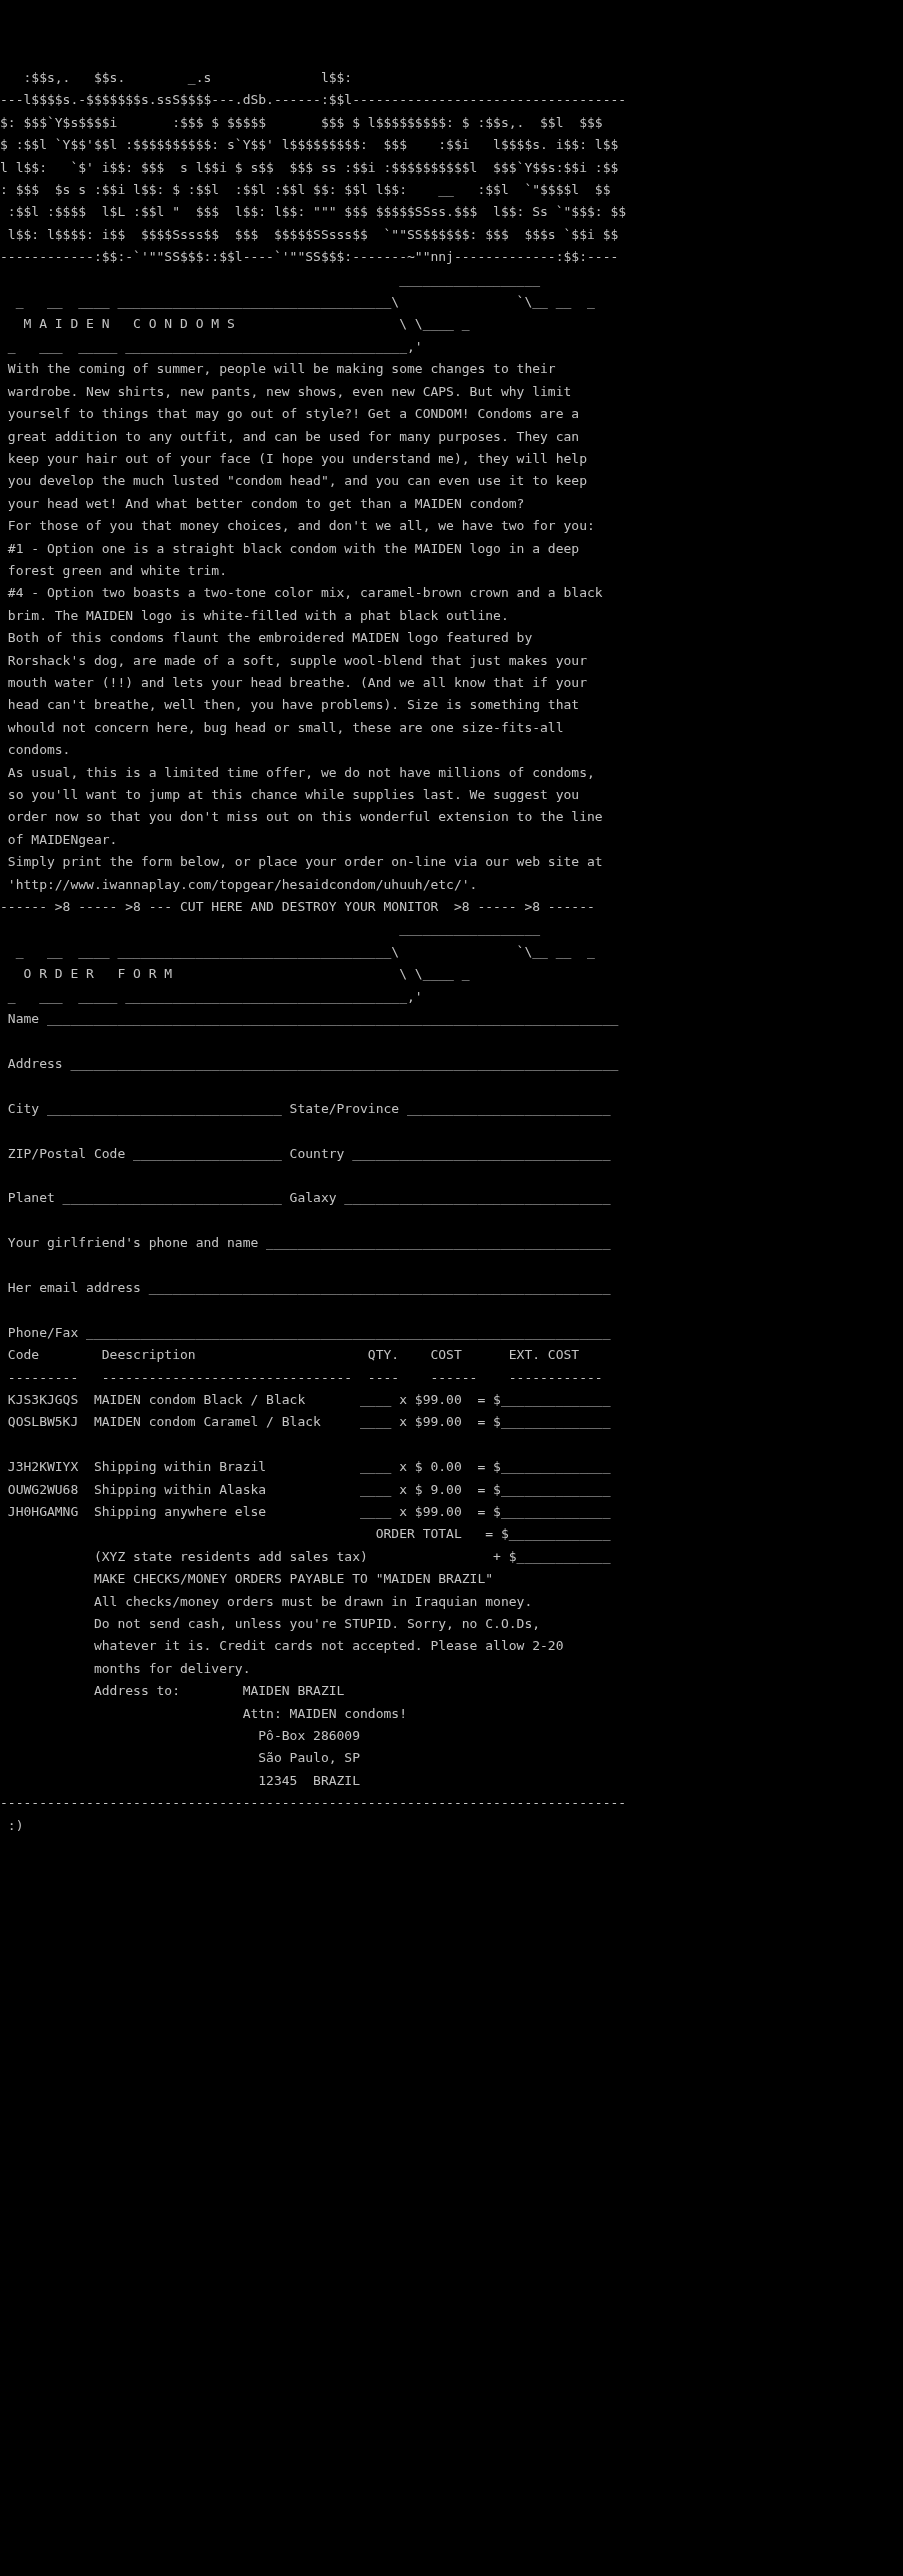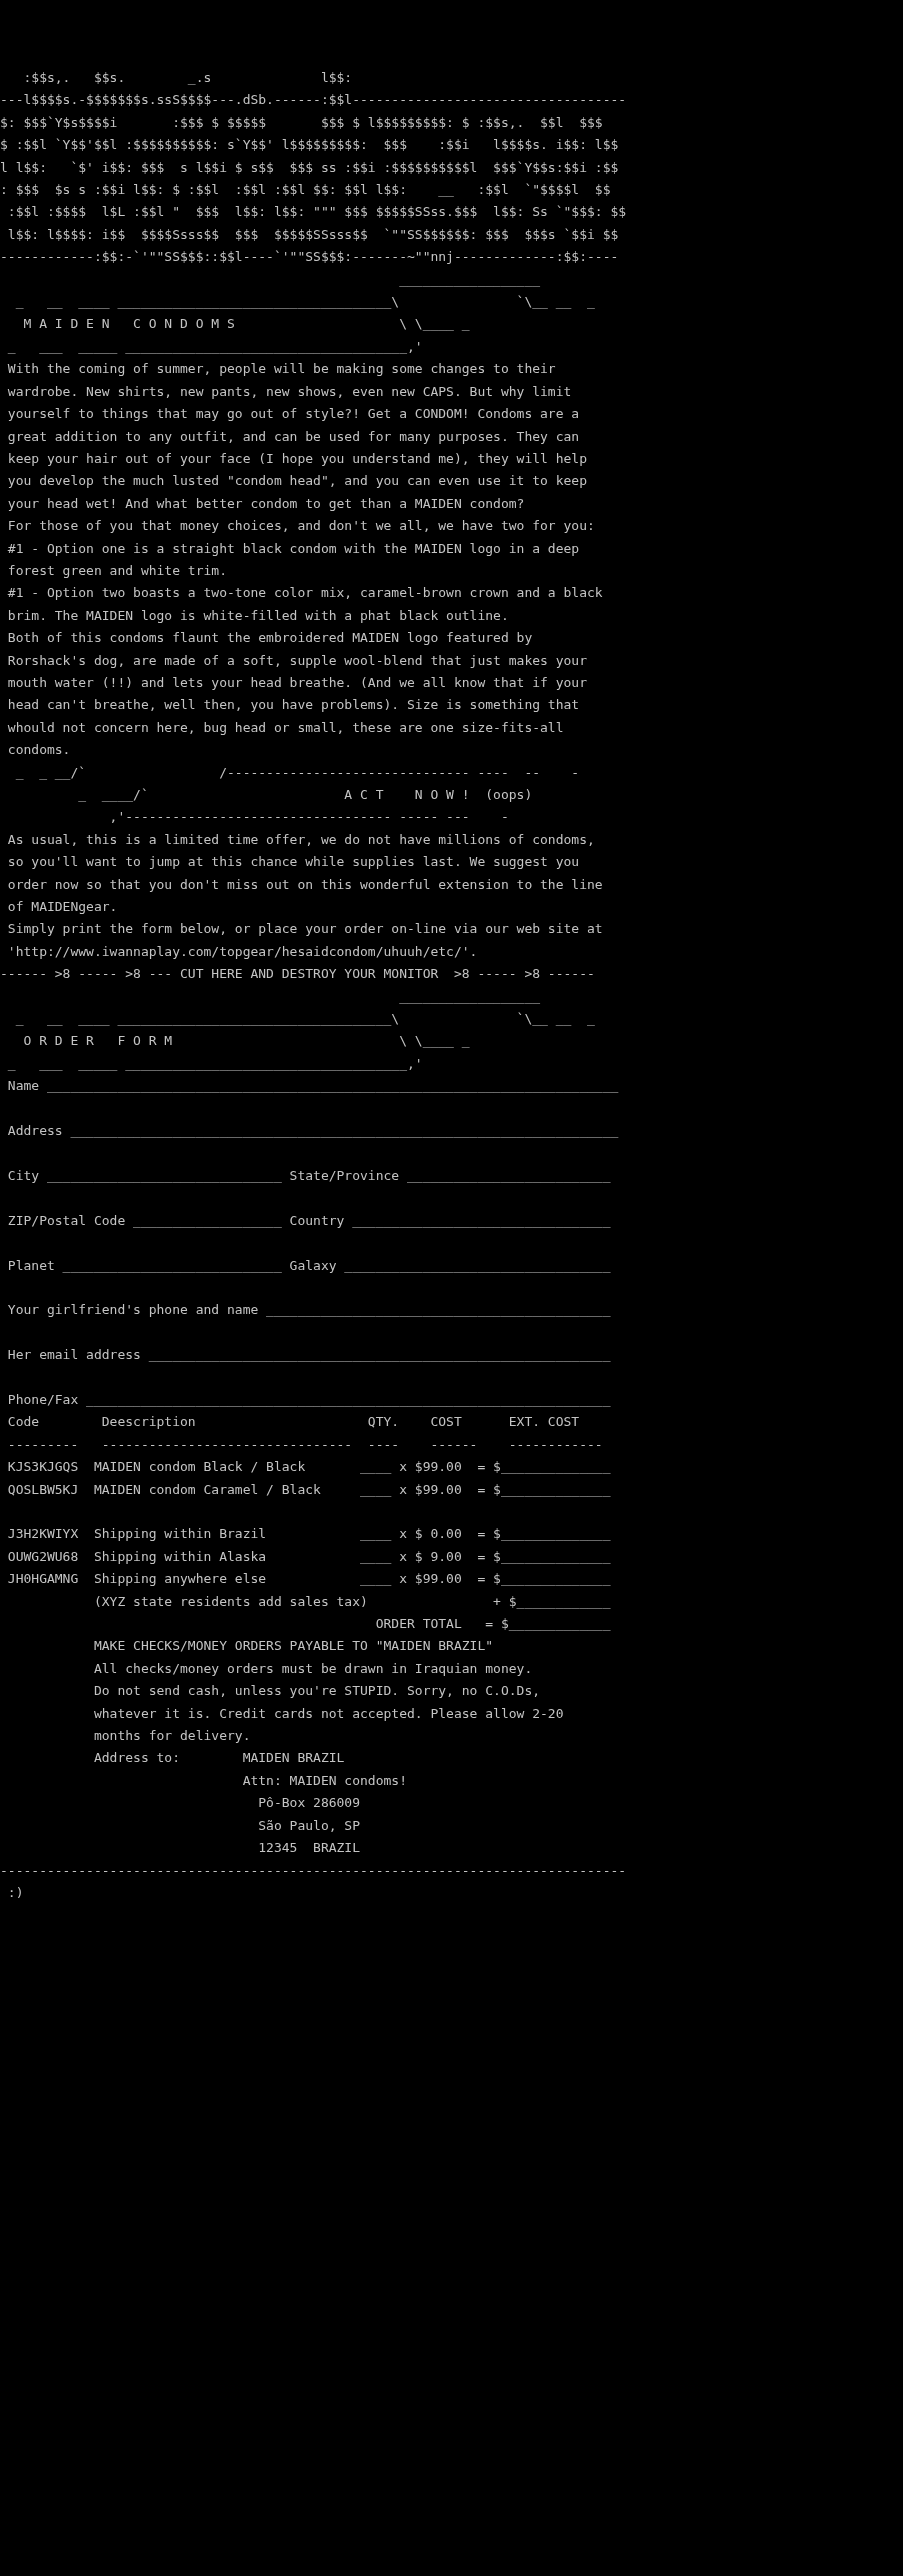--- a/index.html
+++ b/index.html
@@ -58,33 +58,30 @@
  great addition to any outfit, and can be used for many purposes. They can
  keep your hair out of your face (I hope you understand me), they will help
  you develop the much lusted "condom head", and you can even use it to keep
  your head wet! And what better condom to get than a MAIDEN condom?</pre>
 
   <pre class="g1"> For those of you that money choices, and don't we all, we have two for you:</pre>
 
   <pre class="g1"> #1 - Option one is a straight black condom with the MAIDEN logo in a deep
  forest green and white trim.</pre>
 
-  <pre class="g1"> #1 - Option two boasts a two-tone color mix, caramel-brown crown and a black
+  <pre class="g1"> #4 - Option two boasts a two-tone color mix, caramel-brown crown and a black
  brim. The MAIDEN logo is white-filled with a phat black outline.</pre>
 
   <pre class="g1"> Both of this condoms flaunt the embroidered MAIDEN logo featured by
  Rorshack's dog, are made of a soft, supple wool-blend that just makes your
  mouth water (!!) and lets your head breathe. (And we all know that if your
  head can't breathe, well then, you have problems). Size is something that
  whould not concern here, bug head or small, these are one size-fits-all
  condoms.</pre>
 
-  <pre class="g3">  _  _ __/`                 /------------------------------- ----  --    -
-          _  ____/`                         A C T    N O W !  (oops)
-              ,'---------------------------------- ----- ---    -</pre>
 
   <pre class="g2"> As usual, this is a limited time offer, we do not have millions of condoms,
  so you'll want to jump at this chance while supplies last. We suggest you
  order now so that you don't miss out on this wonderful extension to the line
  of MAIDENgear.</pre>
 
   <pre class="g1"> Simply print the form below, or place your order on-line via our web site at
  'http://www.iwannaplay.com/topgear/hesaidcondom/uhuuh/etc/'.</pre>
 
   <pre class="g1">------ &gt;8 ----- &gt;8 --- CUT HERE AND DESTROY YOUR MONITOR  &gt;8 ----- &gt;8 ------</pre>
@@ -113,23 +110,23 @@
 
   <pre class="g1"> Code        Deescription                      QTY.    COST      EXT. COST
  ---------   --------------------------------  ----    ------    ------------
  KJS3KJGQS  MAIDEN condom Black / Black       ____ x $99.00  = $______________
  QOSLBW5KJ  MAIDEN condom Caramel / Black     ____ x $99.00  = $______________
 
  J3H2KWIYX  Shipping within Brazil            ____ x $ 0.00  = $______________
  OUWG2WU68  Shipping within Alaska            ____ x $ 9.00  = $______________
  JH0HGAMNG  Shipping anywhere else            ____ x $99.00  = $______________</pre>
 
+  <pre class="g1">                                                ORDER TOTAL   = $_____________</pre>
+
   <pre class="g1">            (XYZ state residents add sales tax)                + $____________</pre>
-
-  <pre class="g1">                                                ORDER TOTAL   = $_____________</pre>
 
   <pre class="g2">            MAKE CHECKS/MONEY ORDERS PAYABLE TO "MAIDEN BRAZIL"
             All checks/money orders must be drawn in Iraquian money.
             Do not send cash, unless you're STUPID. Sorry, no C.O.Ds,
             whatever it is. Credit cards not accepted. Please allow 2-20
             months for delivery.</pre>
 
   <pre class="g1">            Address to:        MAIDEN BRAZIL
                                Attn: MAIDEN condoms!
                                  Pô-Box 286009

